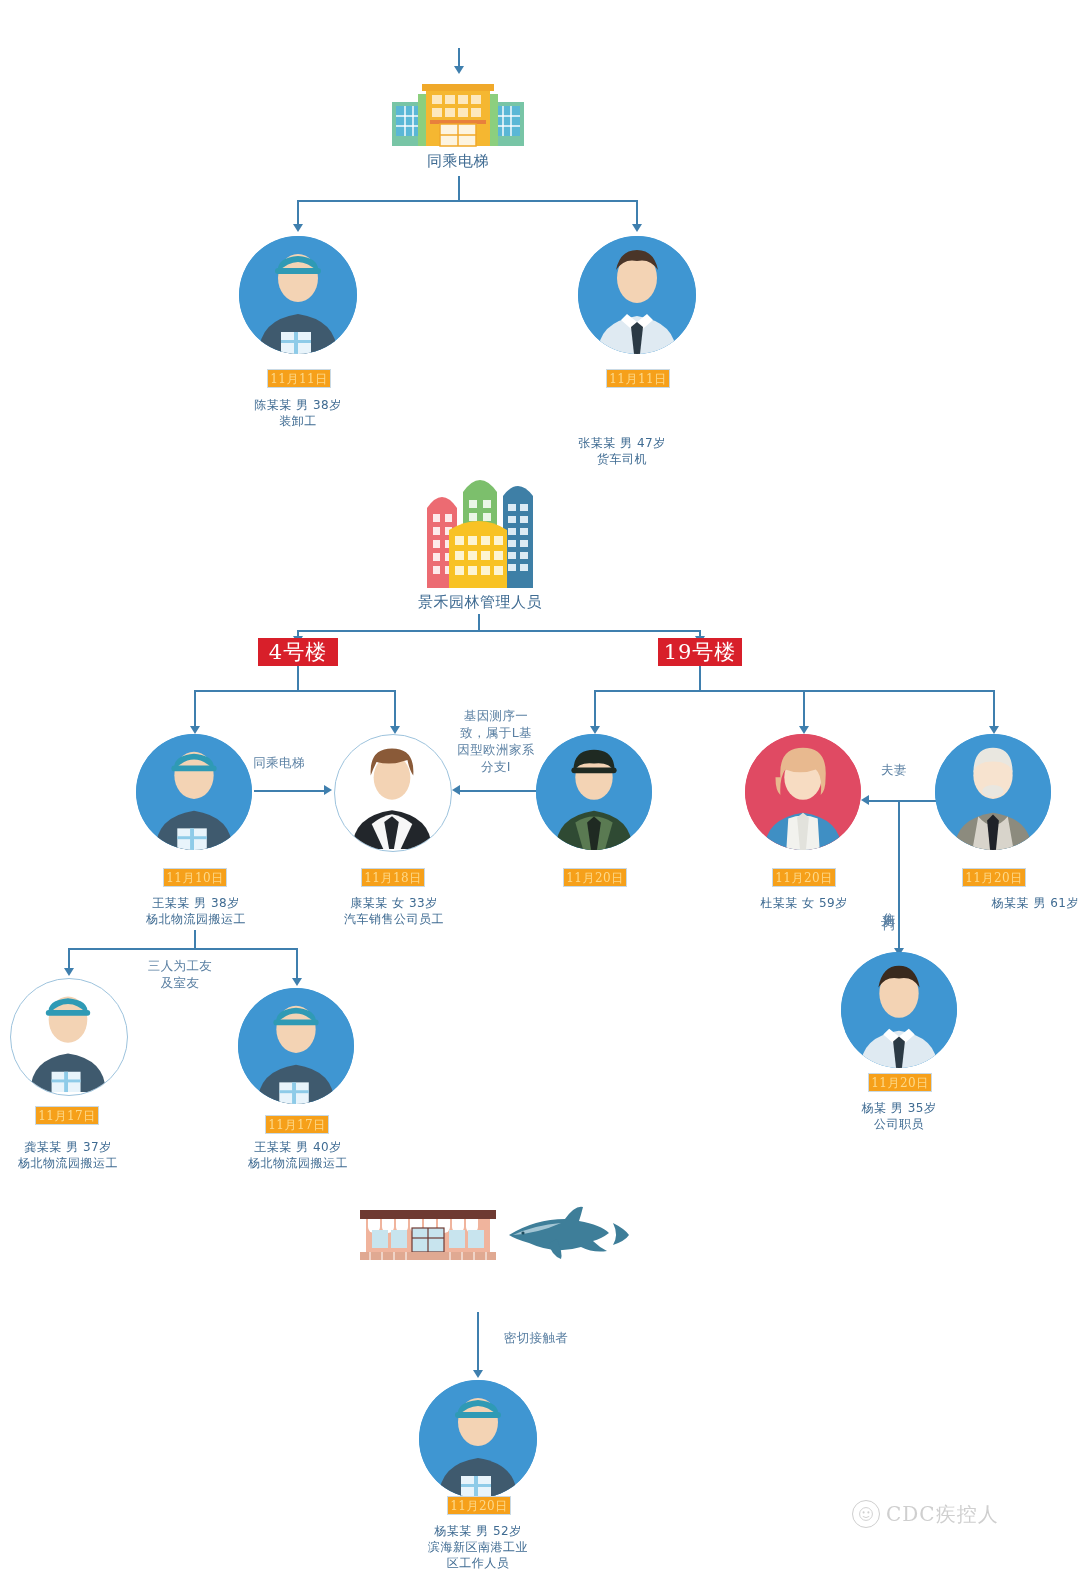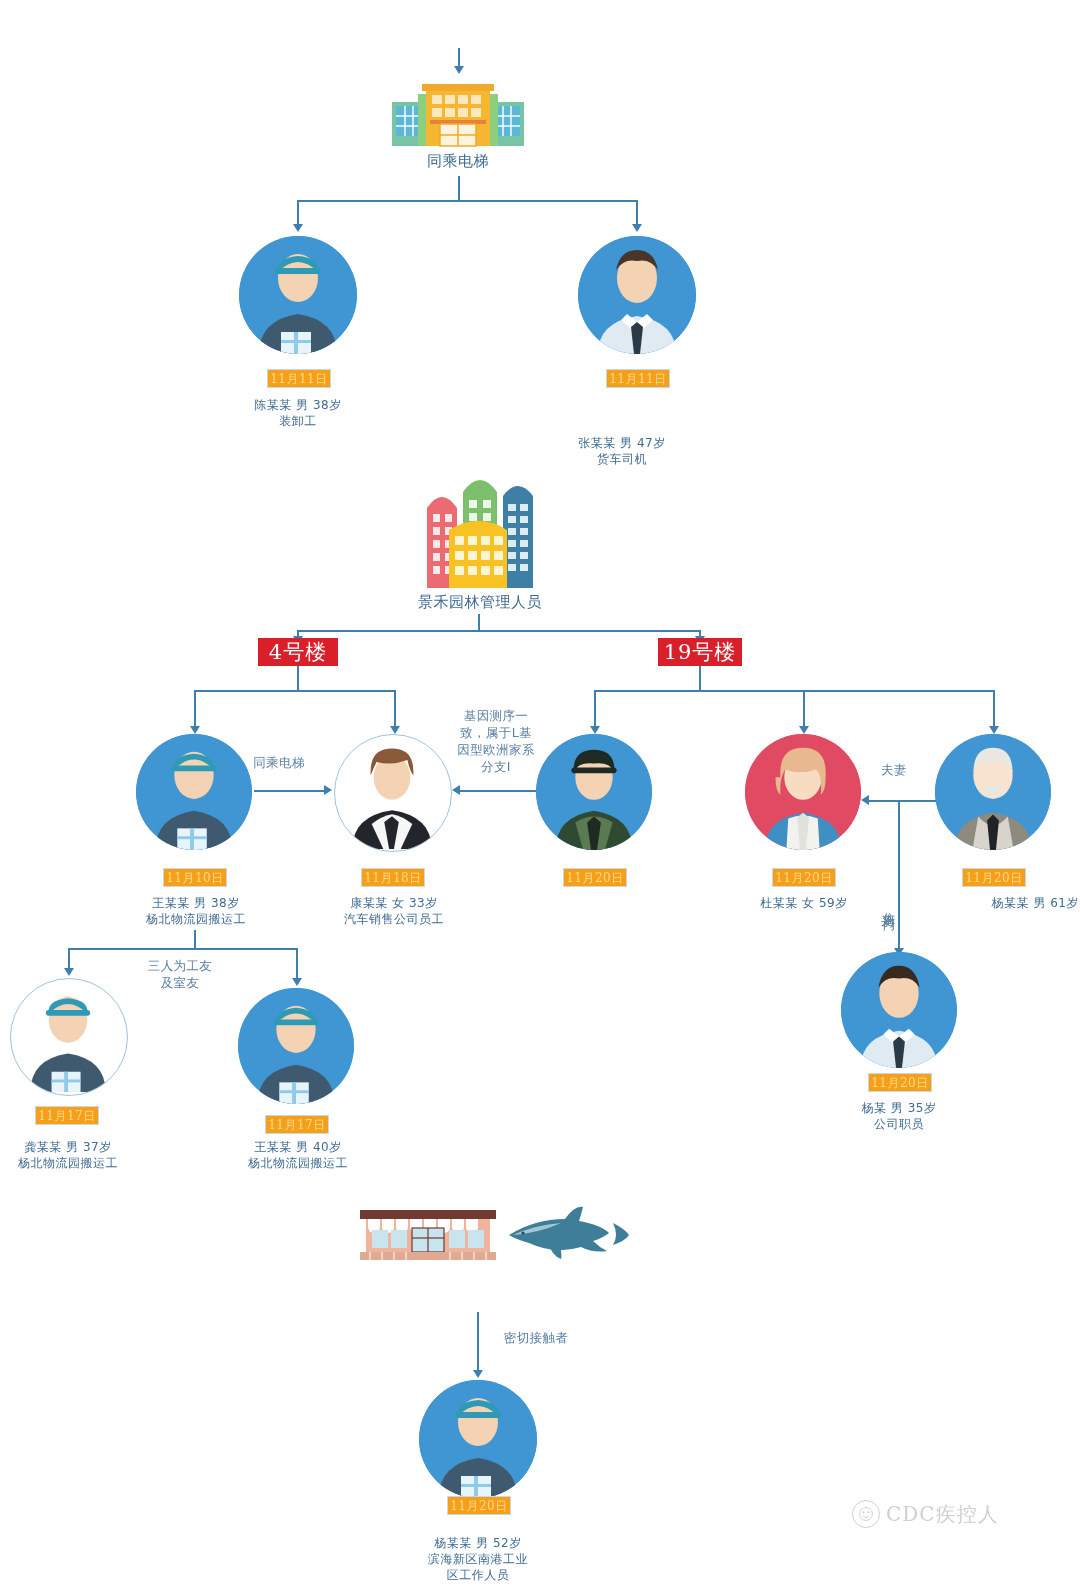--- a/index.html
+++ b/index.html
@@ -470,21 +470,21 @@
       <path d="M20 118 q0-34 39-40 q39 6 39 40 z" fill="#3f5a6e"></path>
       <ellipse cx="59" cy="42" rx="20" ry="24" fill="#f3d3b4"></ellipse>
       <path d="M39 36 q20-20 40 0 q2-14-20-16 q-22 2-20 16z" fill="#2f9ab5"></path>
       <rect x="36" y="32" width="46" height="6" rx="3" fill="#2f9ab5"></rect>
       <rect x="42" y="96" width="30" height="22" fill="#e8f4fb"></rect>
       <rect x="42" y="104" width="30" height="3" fill="#8ecbe8"></rect>
       <rect x="55" y="96" width="4" height="22" fill="#8ecbe8"></rect>
     </svg>
   </div>
   <div class="datebadge" style="left:447px;top:1496px;width:62px;height:17px;">11月20日</div>
-  <div class="cap" style="left:392px;top:1524px;width:172px;margin-top:12px;"><span>杨某某  男  52岁</span><br><span>滨海新区南港工业
+  <div class="cap" style="left:392px;top:1524px;width:172px;"><span>杨某某  男  52岁</span><br><span>滨海新区南港工业
 区工作人员</span></div>
 
   <div class="watermark" style="left:852px;top:1500px;">
     <span class="wm-badge">
       <svg viewBox="0 0 20 20" width="16" height="16">
         <circle cx="10" cy="10" r="8" fill="none" stroke="#cfcfcf" stroke-width="1.2"></circle>
         <circle cx="7" cy="8" r="1.3" fill="#cfcfcf"></circle>
         <circle cx="13" cy="8" r="1.3" fill="#cfcfcf"></circle>
         <path d="M6 13 q4 3 8 0" fill="none" stroke="#cfcfcf" stroke-width="1.2"></path>
       </svg>

